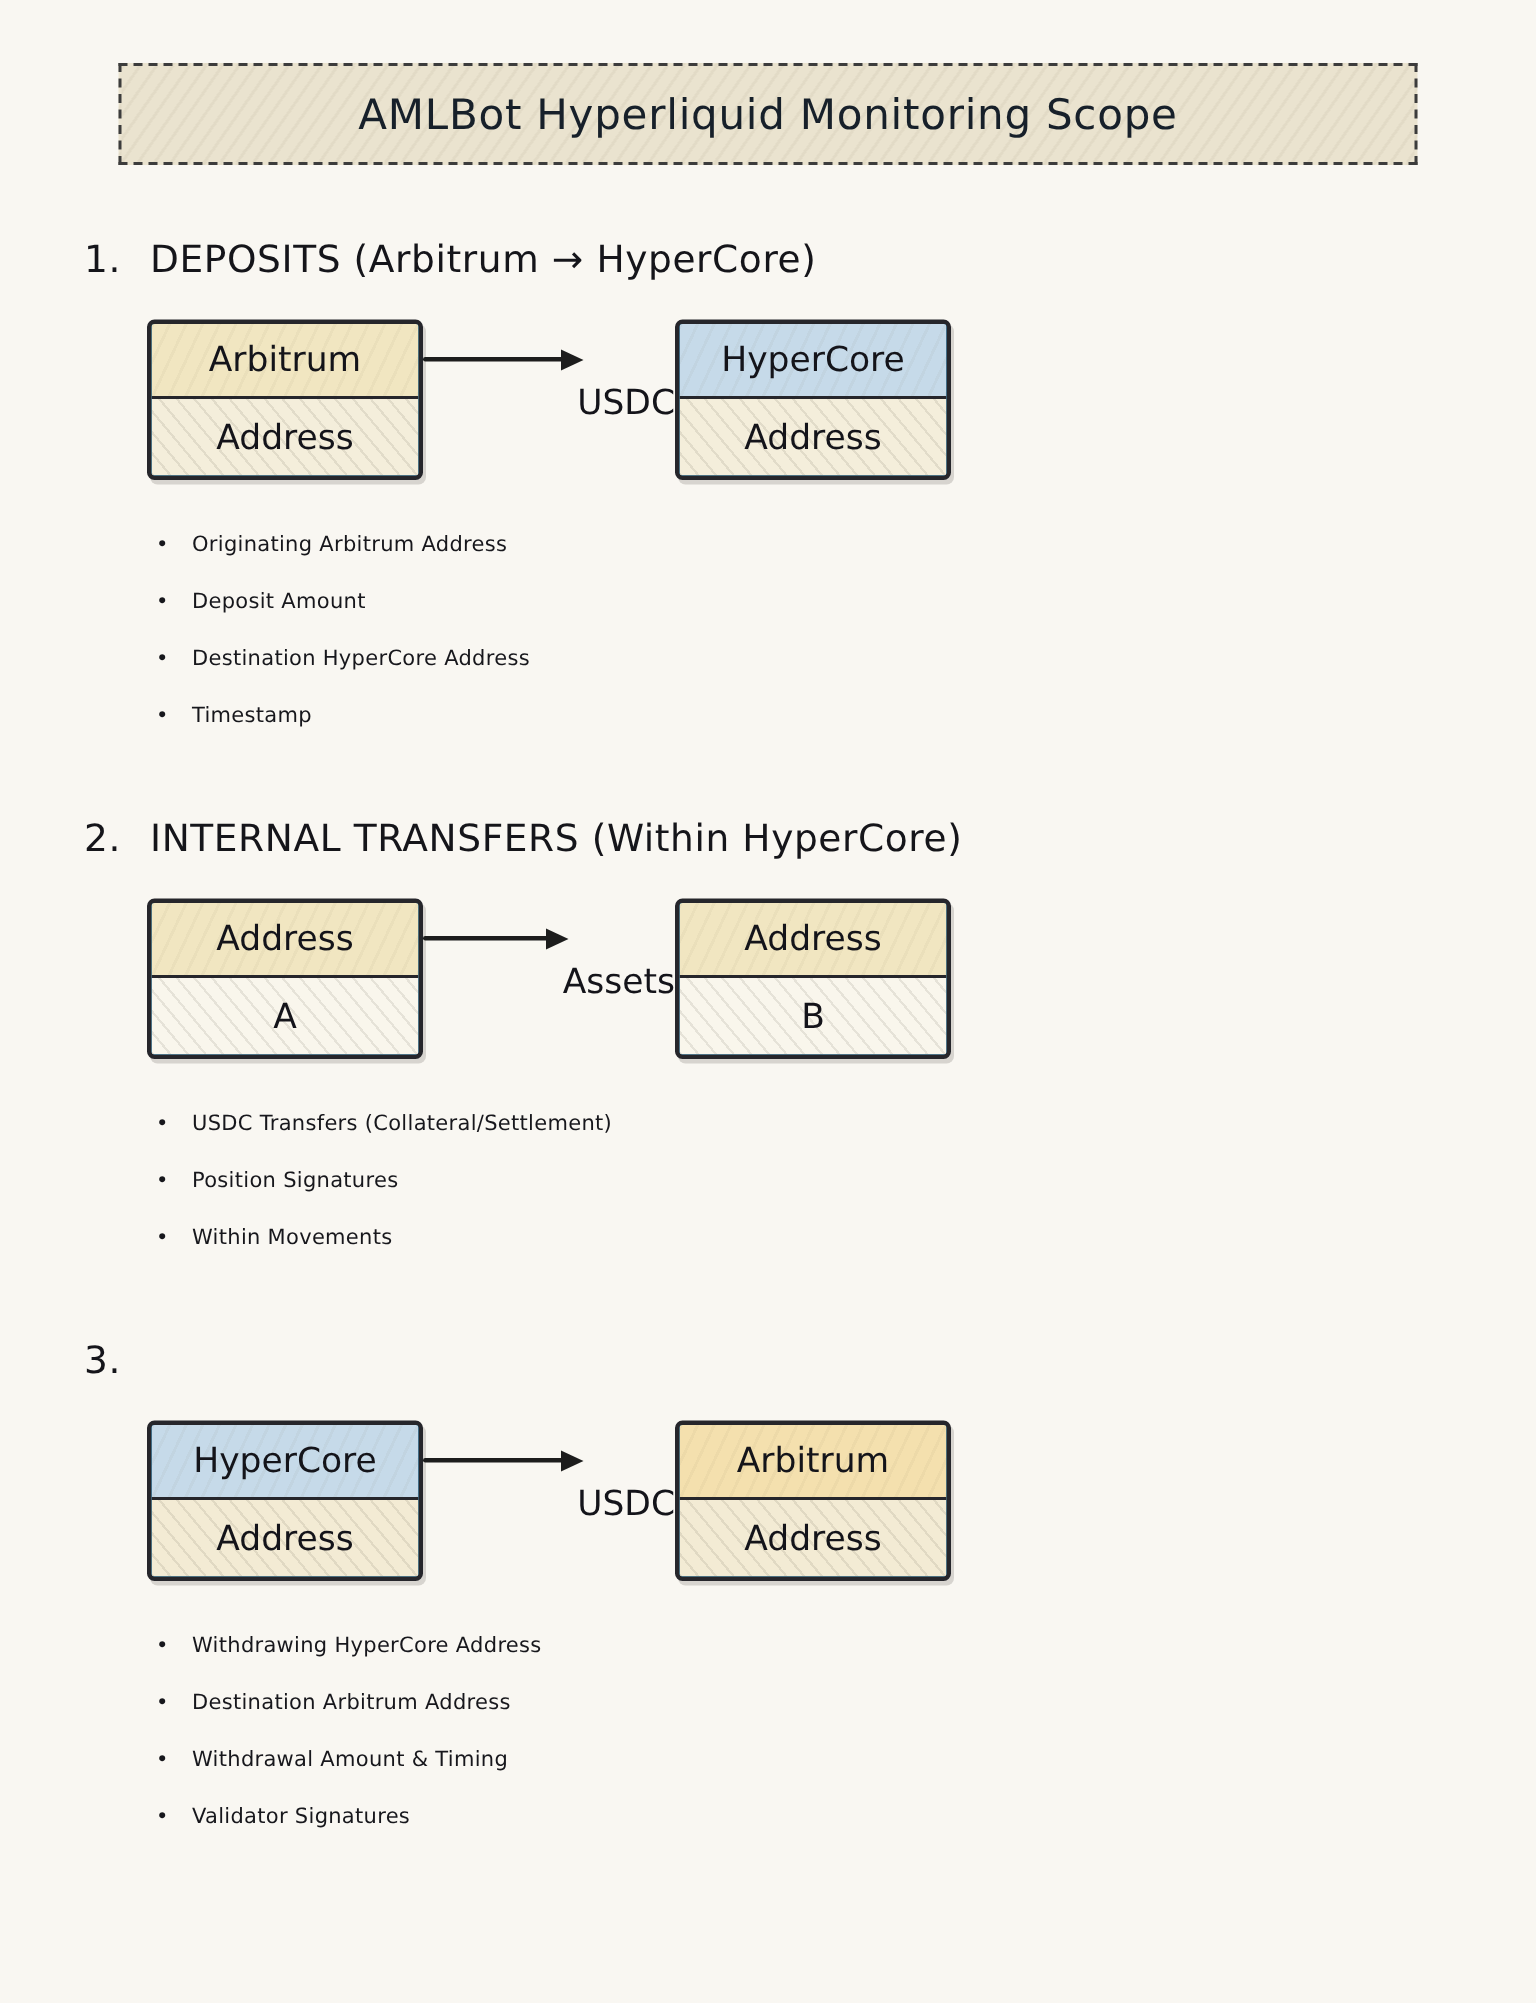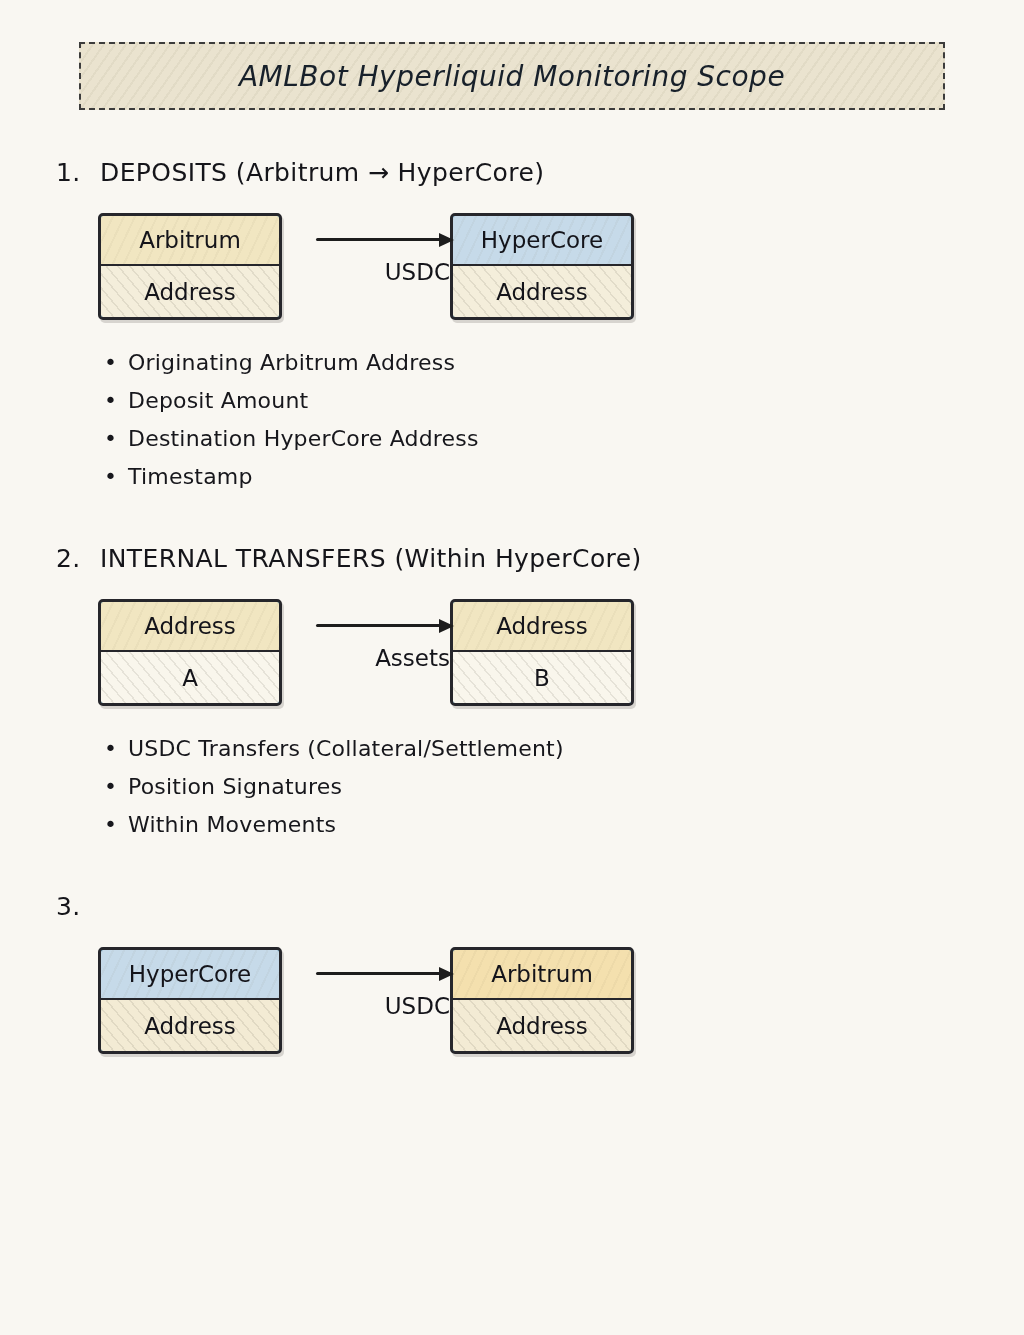--- a/index.html
+++ b/index.html
@@ -12,21 +12,21 @@
   }
   .page { width: 1024px; height: 1335px; padding: 42px 40px 0 40px; }
 
   
   .title-box {
     width: 866px; height: 68px; margin: 0 auto;
     border: 2px dashed #3c3c3c;
     background-color: #eae3cf;
     background-image: repeating-linear-gradient(125deg, rgba(120,110,80,0.07) 0 2px, transparent 2px 9px);
     display: flex; align-items: center; justify-content: center;
-    font-size: 28px; letter-spacing: 0.5px; color: #17202a; font-style: italic;
+    font-size: 28px; letter-spacing: 0.5px; color: #17202a;
   }
 
   
   .flow-section { margin-top: 48px; }
   .section-heading {
     display: flex; font-size: 25px; font-weight: normal;
     margin-left: 16px; color: #15151a; letter-spacing: 0.4px;
   }
   .sec-num { width: 44px; flex: 0 0 44px; }
 
@@ -45,37 +45,37 @@
     background-image: repeating-linear-gradient(115deg, rgba(110,100,70,0.05) 0 2px, transparent 2px 10px);
   }
   .box-bottom {
     height: 51px; display: flex; align-items: center; justify-content: center;
     font-size: 23px; color: #14141a;
     background-image: repeating-linear-gradient(50deg, rgba(90,85,70,0.12) 0 1.5px, transparent 1.5px 9px);
   }
 
   .flow-arrow {
     width: 168px; flex: 0 0 168px;
-    display: flex; flex-direction: column; align-items: flex-end;
+    display: flex; flex-direction: row; align-items: flex-start;
     padding-top: 25px;
   }
   .arrow-line { width: 134px; height: 3px; background: #1d1d1d; border-radius: 3px; position: relative; }
   .arrow-head {
     position: absolute; right: -4px; top: 50%; transform: translateY(-50%);
     width: 0; height: 0;
     border-left: 15px solid #1d1d1d;
     border-top: 7px solid transparent;
     border-bottom: 7px solid transparent;
   }
   .arrow-label { margin-top: 18px; font-size: 23px; color: #14141a; }
 
   
   .bullet-list { list-style: none; margin: 24px 0 0 62px; }
   .bullet-list li {
-    font-size: 22px; line-height: 38px; padding-left: 26px;
+    font-size: 14px; line-height: 38px; padding-left: 26px;
     position: relative; color: #17171c; letter-spacing: 0.2px;
   }
   .bullet-list li::before {
     content: "\2022"; position: absolute; left: 2px; top: 0; color: #17171c;
   }
 </style>
 </head>
 <body>
 
 <div class="page">
@@ -154,15 +154,21 @@
         <div class="arrow-line">
             <span class="arrow-head"></span>
           </div>
         <div class="arrow-label">USDC</div>
       </div>
       <div class="flow-box">
         <div class="box-top" style="background-color: rgb(244, 224, 174);">Arbitrum</div>
         <div class="box-bottom" style="background-color: rgb(243, 235, 212);">Address</div>
       </div>
     </div>
+    <ul class="bullet-list">
+      <li>Withdrawing HyperCore Address</li>
+      <li>Destination Arbitrum Address</li>
+      <li>Withdrawal Amount &amp; Timing</li>
+      <li>Validator Signatures</li>
+    </ul>
   </section>
 
 </div>
 
 </body></html>

